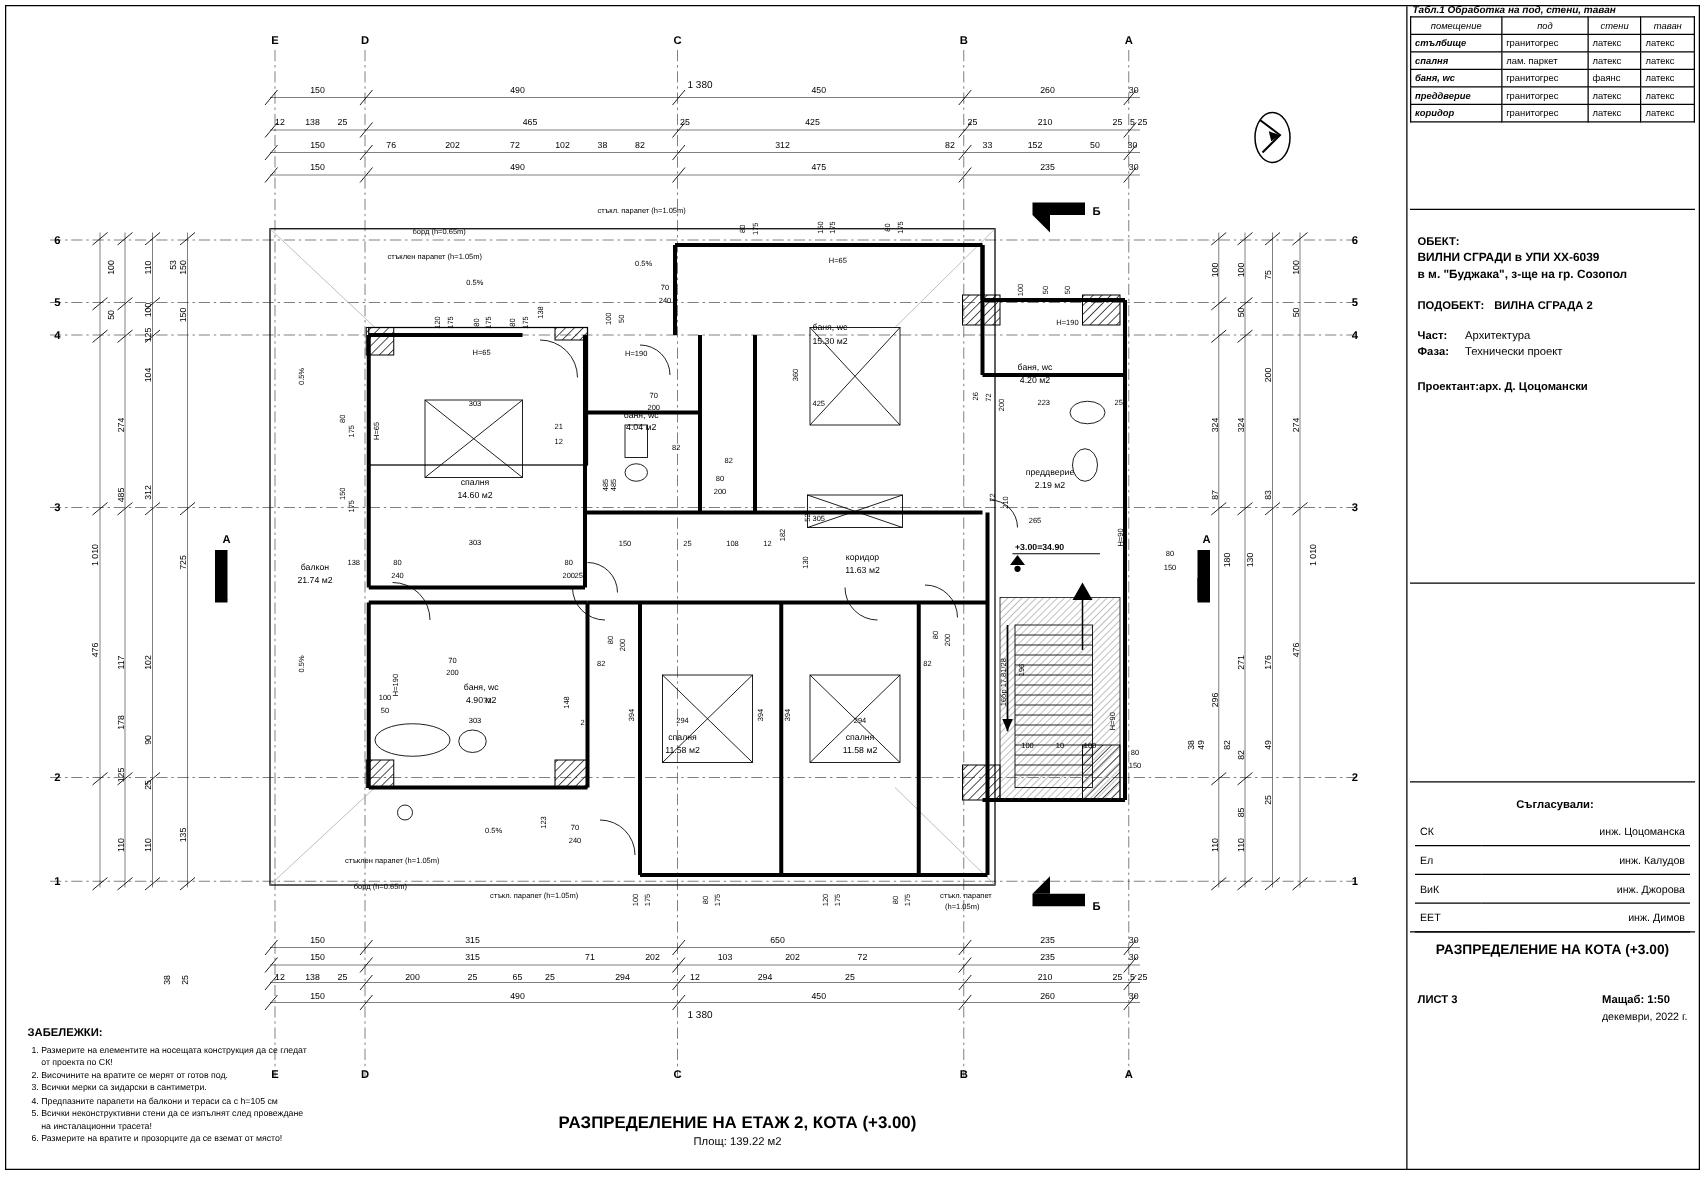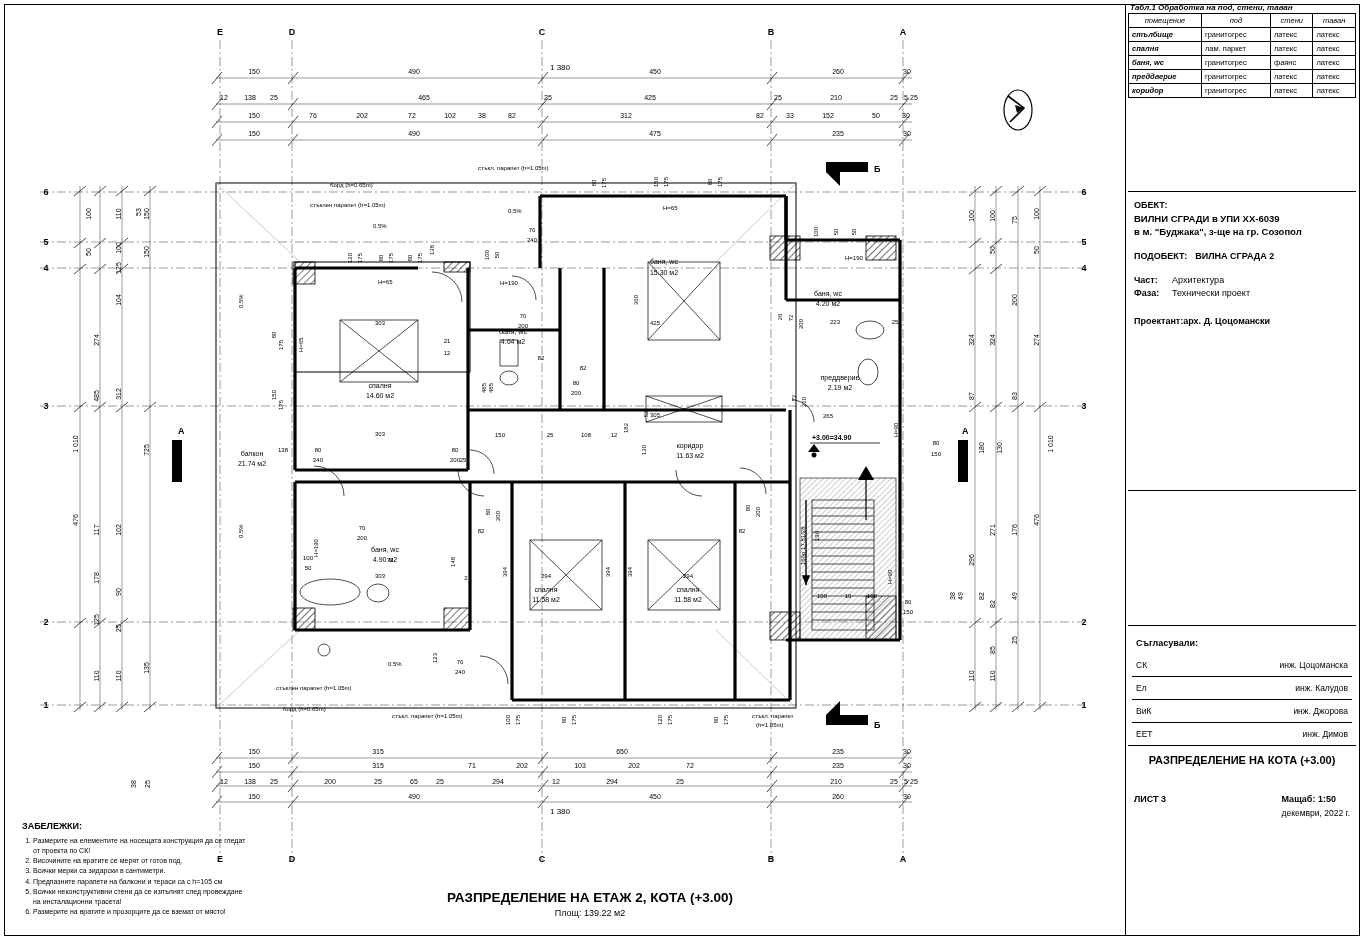--- a/index.html
+++ b/index.html
@@ -11,27 +11,27 @@
   .page{position:absolute;inset:0;}
   .frame{position:absolute;left:4px;top:4px;width:1356px;height:932px;border:1px solid #000;box-sizing:border-box;}
   
   .tb{position:absolute;left:1125px;top:5px;width:234px;height:931px;border-left:1px solid #000;box-sizing:border-box;}
   .tb-table{position:absolute;left:2px;top:8px;width:228px;font-size:7.5px;border-collapse:collapse;}
   .tb-caption{position:absolute;left:4px;top:-2px;font-size:8px;font-style:italic;font-weight:bold;}
   table.mat{border-collapse:collapse;width:228px;font-size:7.5px;padding-left:29px;}
   table.mat td,table.mat th{border:1px solid #000;padding:2px 3px;text-align:left;font-weight:normal;}
   table.mat th{font-style:italic;text-align:center;font-weight:normal;}
   table.mat td.rh{font-style:italic;font-weight:bold;}
-  .obj-box{position:absolute;left:2px;top:162px;width:228px;height:300px;border-top:1px solid #000;border-bottom:1px solid #000;box-sizing:border-box;padding:8px 6px;font-size:9px;margin-top:24px;}
+  .obj-box{position:absolute;left:2px;top:162px;width:228px;height:300px;border-top:1px solid #000;border-bottom:1px solid #000;box-sizing:border-box;padding:20px 6px;font-size:9px;}
   .obj-box .lbl{font-weight:bold;}
   .obj-box .big{font-weight:bold;font-size:9.5px;line-height:1.35;}
   .obj-row{display:flex;gap:0;margin-top:3px;}
   .obj-row .k{width:38px;font-weight:bold;}
   .sogl{position:absolute;left:2px;top:620px;width:228px;height:200px;border-top:1px solid #000;box-sizing:border-box;padding:6px 4px 0 4px;}
-  .sogl .hdr{font-weight:bold;font-size:9px;margin:6px 0 6px 4px;}
+  .sogl .hdr{font-weight:bold;font-size:9px;margin:6px 0 6px 4px;text-align:center;}
   .sogl table{width:100%;border-collapse:collapse;font-size:8.5px;}
   .sogl td{border-bottom:1px solid #000;padding:6px 4px;}
   .sogl td.r{text-align:right;}
   .foot{position:absolute;left:2px;top:740px;width:228px;box-sizing:border-box;border-top:1px solid #000;padding:8px 6px;}
   .foot .t1{font-weight:bold;font-size:11px;text-align:center;}
   .foot .row{display:flex;justify-content:space-between;margin-top:28px;font-size:9px;}
   .foot .sheet{font-weight:bold;}
   .foot .scale{font-weight:bold;font-size:9px;}
   .foot .date{font-size:8.5px;margin-top:4px;}
   

